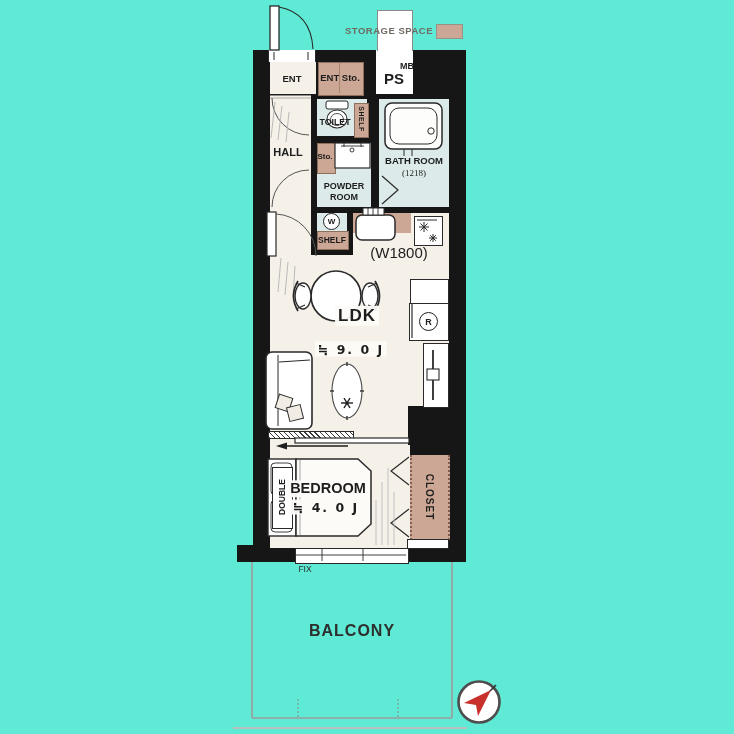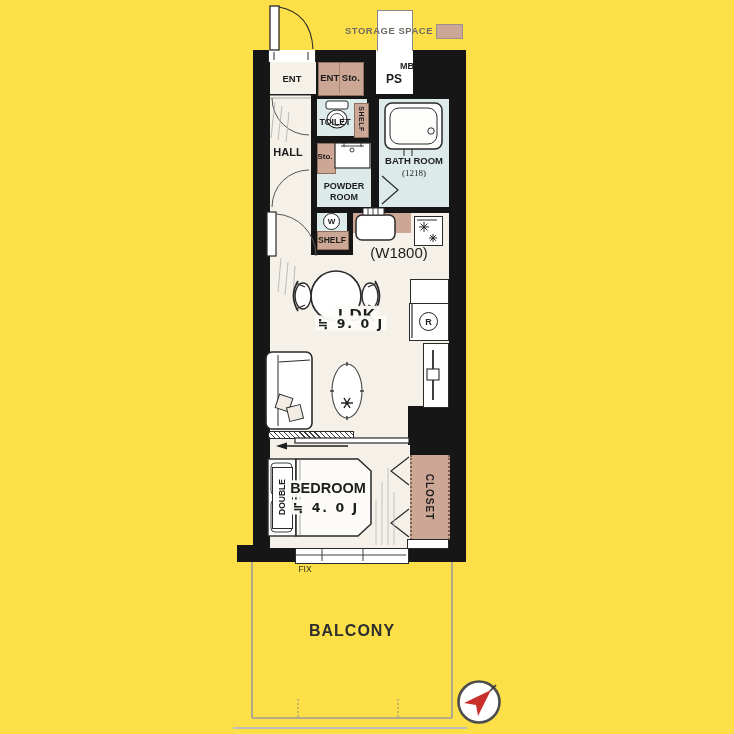--- a/index.html
+++ b/index.html
@@ -1,16 +1,16 @@
 <!DOCTYPE html>
 <html><head>
 <meta charset="utf-8">
 <style>
   html,body{margin:0;padding:0;background:#ffffff;}
-  #canvas{position:relative;width:734px;height:734px;background:#fde047;overflow:hidden;
+  #canvas{position:relative;width:734px;height:734px;background:#5eead4;overflow:hidden;
           font-family:"Liberation Sans",sans-serif;}
   .abs{position:absolute;}
   
   .walls{background:#161616;}
   
   .cream{background:#f5f1e9;}
   .wet{background:#dcebe9;}
   .tan{background:#cda795;}
   .white{background:#ffffff;}
   .svgo{position:absolute;left:0;top:0;width:734px;height:734px;z-index:40;pointer-events:none;}
@@ -238,33 +238,33 @@
     <g>
       <circle cx="479" cy="702" r="20.5" fill="#fff" stroke="#4d4d4d" stroke-width="2.6"></circle>
       <polygon points="491,690 478,716 476,705 464,703" fill="#c9302c"></polygon>
       <line x1="490" y1="691" x2="496" y2="685" stroke="#333" stroke-width="1.6"></line>
     </g>
   </svg>
 
   <div class="lbl" style="left:292px;top:79px;font-size:9.5px;">ENT</div>
   <div class="lbl" style="left:340px;top:78px;font-size:9.5px;">ENT Sto.</div>
   <div class="lbl" style="left:394px;top:66px;font-size:9px;padding-left:26px;">MB</div>
-  <div class="lbl" style="left:394px;top:79px;font-size:12px;">PS</div>
+  <div class="lbl" style="left:394px;top:79px;font-size:15px;">PS</div>
   <div class="lbl" style="left:335px;top:122px;font-size:8.8px;">TOILET</div>
   <div class="lbl v-down" style="left:361px;top:119px;font-size:7px;letter-spacing:0.5px;">SHELF</div>
   <div class="lbl" style="left:288px;top:153px;font-size:11px;">HALL</div>
   <div class="lbl" style="left:325px;top:157px;font-size:8px;text-align:right;">Sto.</div>
   <div class="lbl" style="left:344px;top:192px;font-size:9px;white-space:normal;width:52px;">POWDER ROOM</div>
   <div class="lbl" style="left:414px;top:161px;font-size:9.5px;">BATH ROOM</div>
   <div class="lbl" style="left:414px;top:173px;font-size:9px;font-weight:normal;font-family:Liberation Serif, serif;">(1218)</div>
   <div class="circ" style="left:323px;top:213px;width:15px;height:15px;font-size:8px;">W</div>
   <div class="lbl" style="left:332px;top:240px;font-size:8.5px;">SHELF</div>
   <div class="lbl" style="left:399px;top:253px;font-size:15px;font-weight:normal;">(W1800)</div>
   <div class="lbl chip" style="left:357px;top:316px;font-size:17px;letter-spacing:1px;">LDK</div>
-  <div class="lbl chip meas" style="left:351px;top:323px;font-weight:bold;">≒ 9. 0 J</div>
+  <div class="lbl chip meas" style="left:351px;top:349px;font-weight:bold;">≒ 9. 0 J</div>
   <div class="circ" style="left:419px;top:312px;width:17px;height:17px;font-size:9px;">R</div>
   <div class="lbl chip" style="left:328px;top:489px;font-size:14.5px;">BEDROOM</div>
   <div class="lbl chip meas" style="left:326px;top:507px;font-weight:bold;">≒ 4. 0 J</div>
   <div class="lbl v-up" style="left:282px;top:497px;font-size:8.5px;z-index:60;">DOUBLE</div>
   <div class="lbl v-down" style="left:429px;top:497px;font-size:10px;letter-spacing:1px;">CLOSET</div>
   <div class="lbl" style="left:305px;top:569px;font-size:8.5px;font-weight:normal;color:#2e2e2e;">FIX</div>
   <div class="lbl" style="left:352px;top:631px;font-size:16px;font-weight:600;letter-spacing:1px;color:#2e2e2e;">BALCONY</div>
 
 </div>
 

